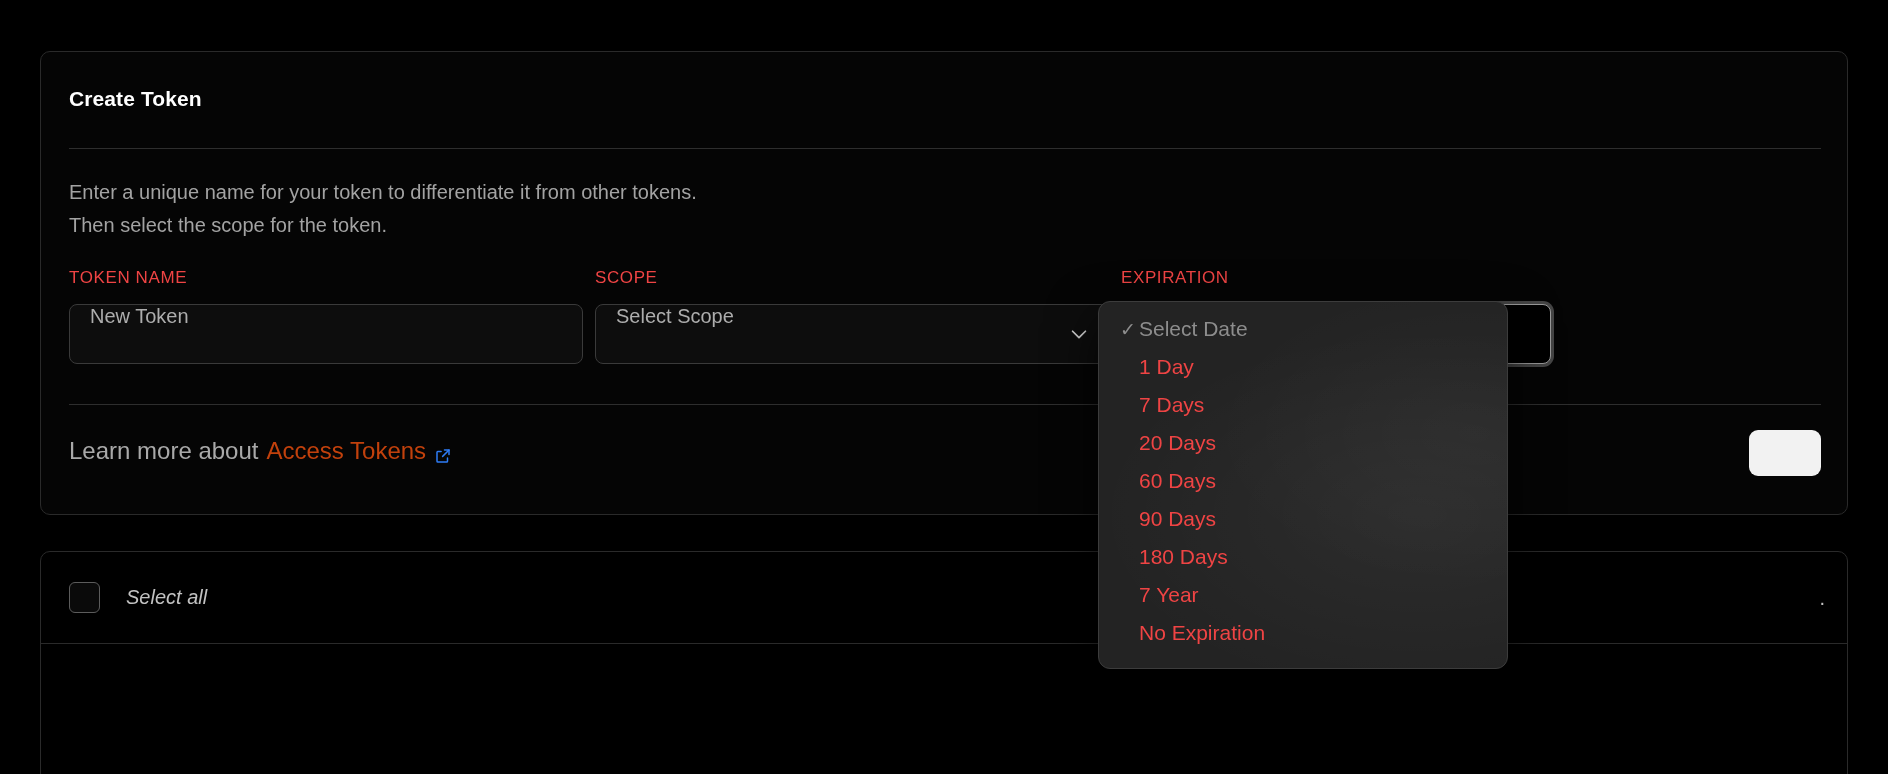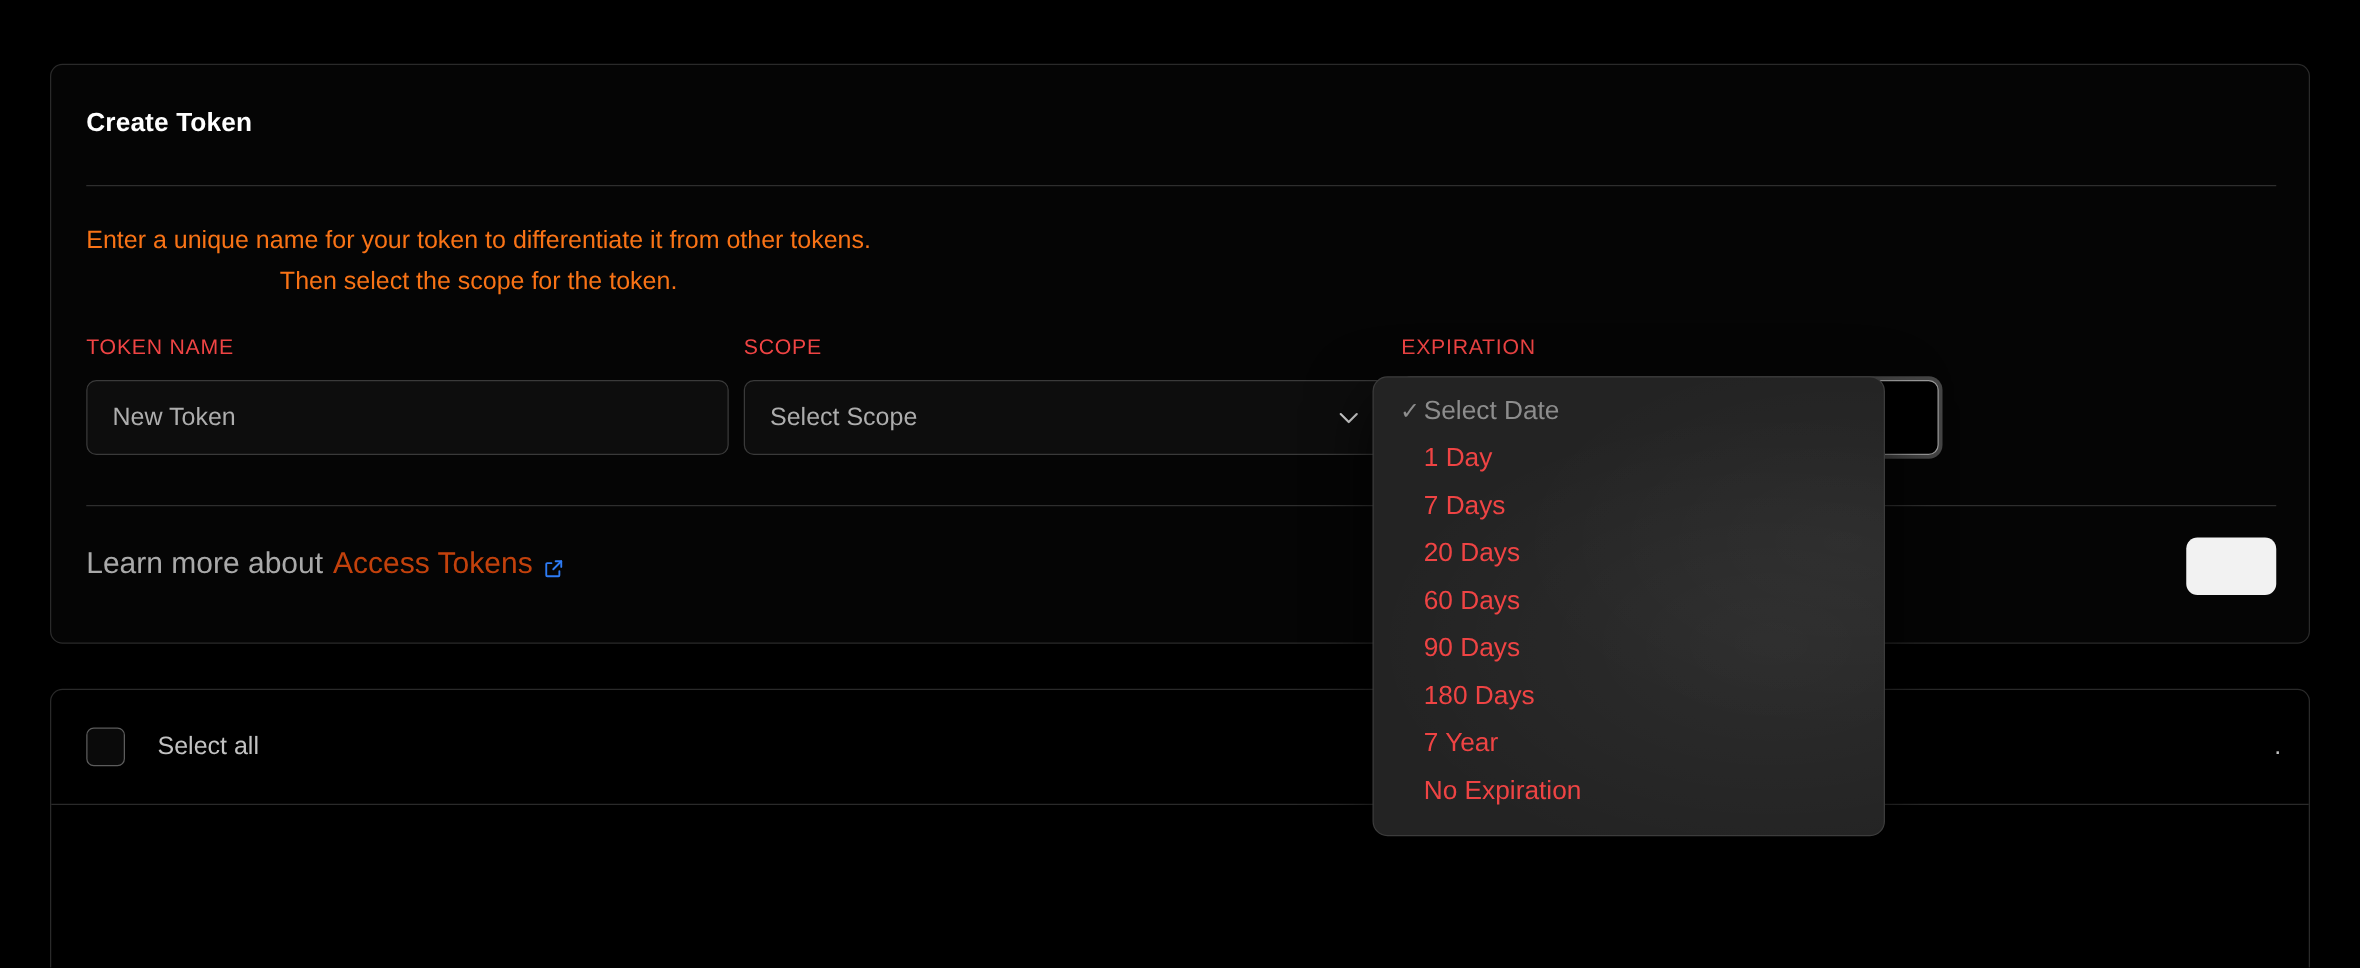--- a/index.html
+++ b/index.html
@@ -50,22 +50,21 @@
     height: 1px;
     background: #2e2e2e;
   }
 
   .desc {
     position: absolute;
     left: 28px;
     top: 124px;
     font-size: 20px;
     line-height: 33px;
-    color: #f97316;
-    text-align: center;
+    color: #a3a3a3;
   }
 
   
   .fields {
     position: absolute;
     left: 28px;
     top: 216px;
     width: 1752px;
     height: 110px;
   }
@@ -86,21 +85,21 @@
     display: block;
   }
 
   .control {
     position: relative;
     height: 60px;
     border: 1px solid #3a3a3a;
     border-radius: 8px;
     background: #0d0d0d;
     display: flex;
-    align-items: center;
+    align-items: flex-start;
     padding: 0 20px;
     font-size: 20px;
     color: #adadad;
   }
 
   .control.focused {
     border-color: #9a9a9a;
     box-shadow: 0 0 0 3px rgba(190,190,190,0.35);
     background: #000000;
   }
@@ -192,20 +191,21 @@
     border: 1.5px solid #5c5c5c;
     border-radius: 6px;
     background: #0a0a0a;
     flex: none;
   }
 
   .select-all-label {
     margin-left: 26px;
     font-size: 20px;
     color: #c2c2c2;
+    font-style: italic;
   }
 
   .row-period {
     position: absolute;
     right: 22px;
     top: 50%;
     transform: translateY(-50%);
     font-size: 20px;
     color: #c2c2c2;
   }

